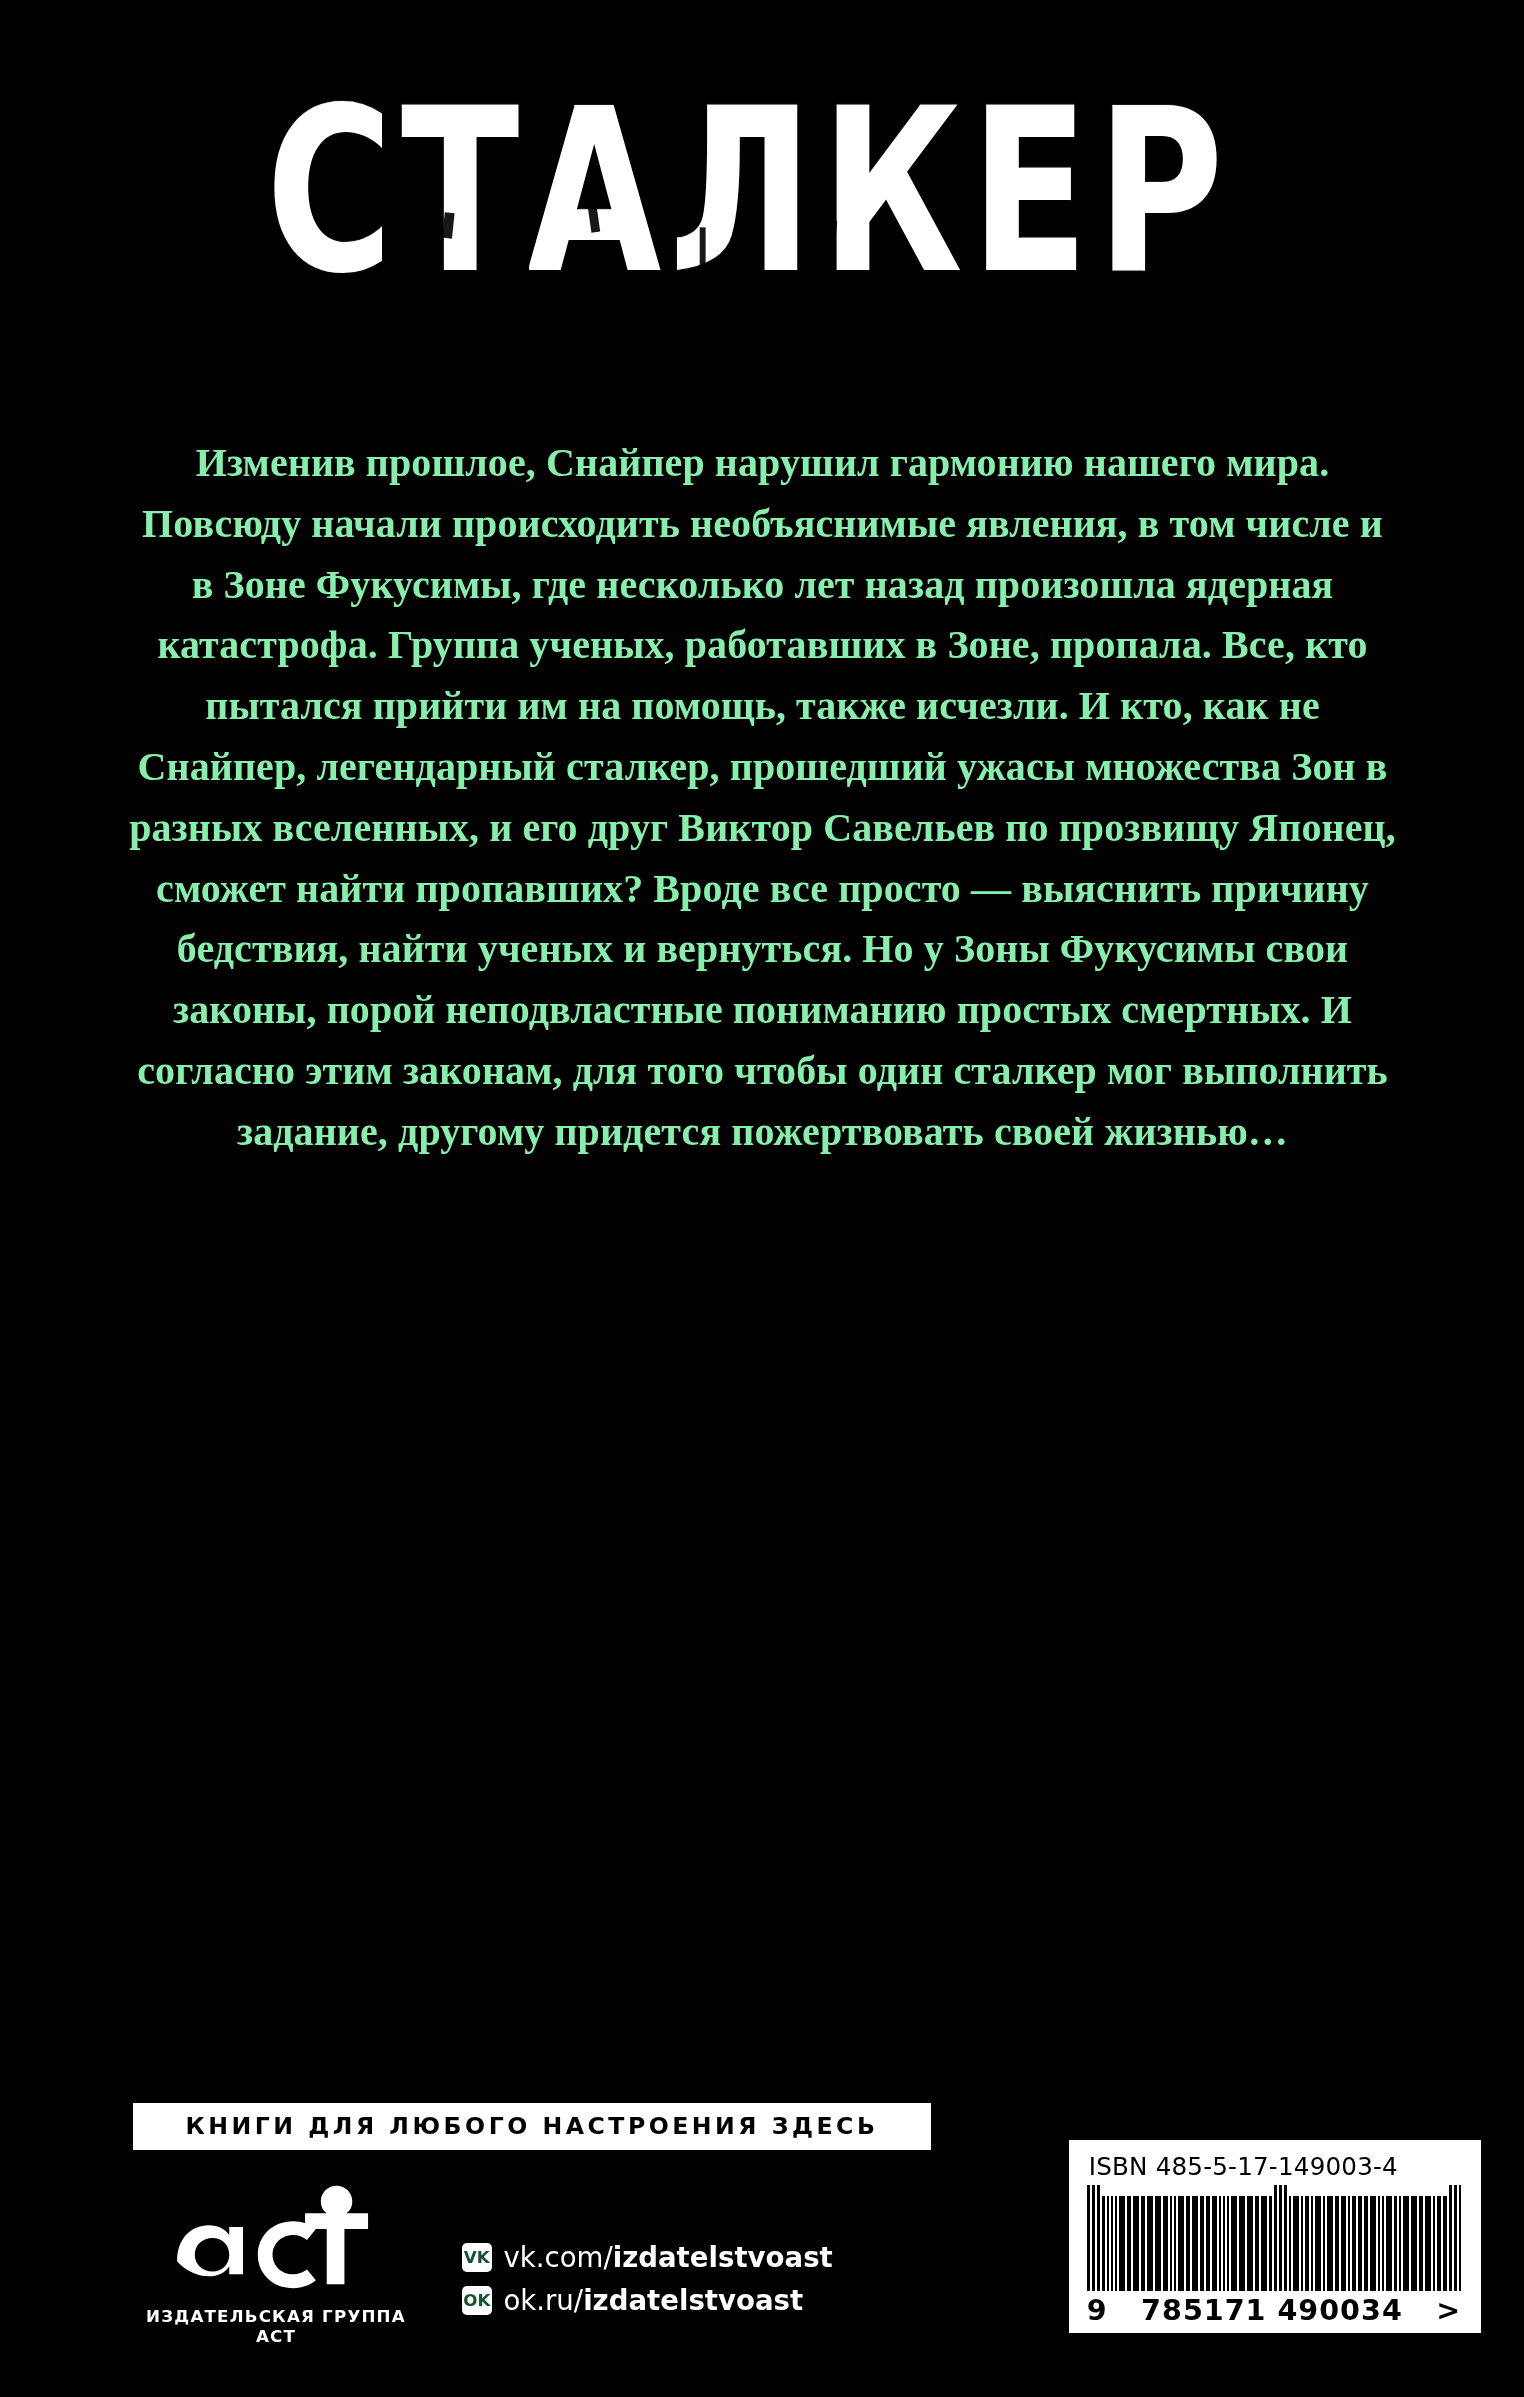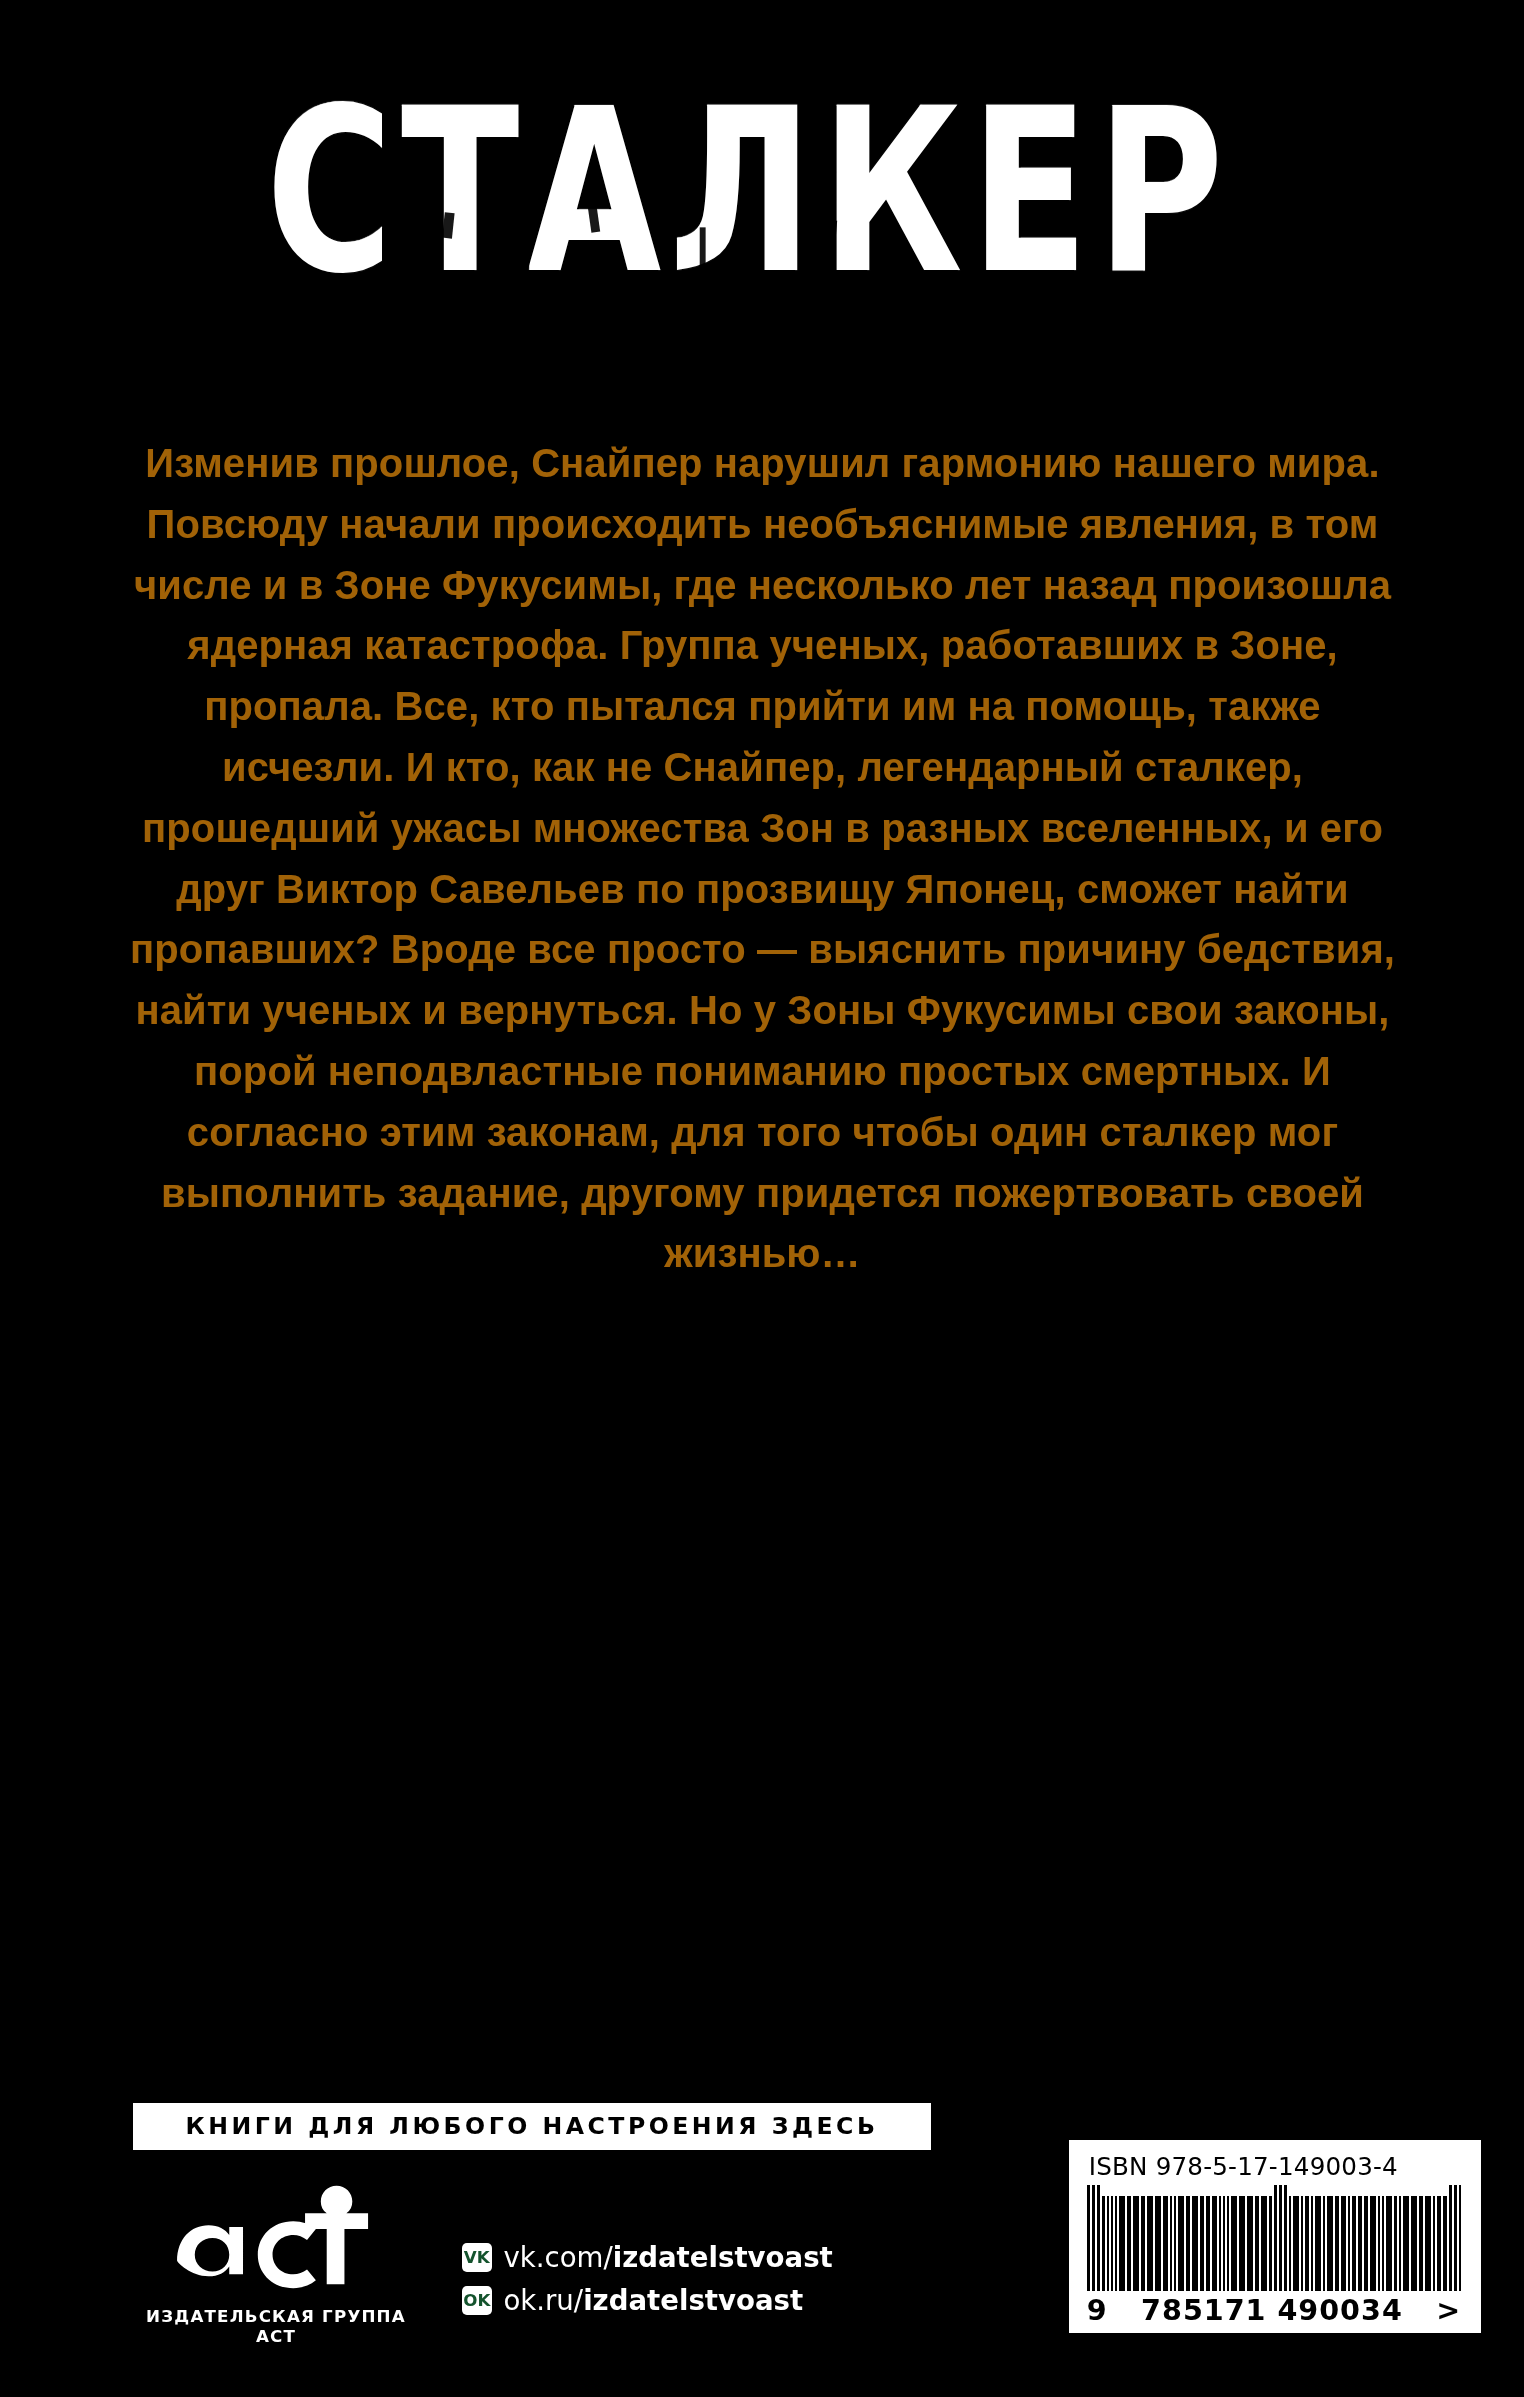--- a/index.html
+++ b/index.html
@@ -59,25 +59,25 @@
     opacity: 0.9;
   }
 
   
   .blurb {
     position: absolute;
     top: 433px;
     left: 128px;
     width: 1269px;
     text-align: center;
-    font-family: Liberation Sans, sans-serif;
+    font-family: Liberation Serif, serif;
     font-weight: 700;
     font-size: 40px;
     line-height: 1.52;
-    color: #a16207;
+    color: #86efac;
     letter-spacing: 0.1px;
   }
 
   
   .footer {
     position: absolute;
     left: 0;
     bottom: 0;
     width: 100%;
     height: 305px;
@@ -265,21 +265,21 @@
       </div>
       <div class="social-row">
         <span class="social-badge">OK</span>
         <span class="social-text">
           <span>ok.ru/</span><span class="b">izdatelstvoast</span>
         </span>
       </div>
     </div>
 
     <div class="isbn-box">
-      <div class="isbn-text">ISBN 978-5-17-149003-4</div>
+      <div class="isbn-text">ISBN 485-5-17-149003-4</div>
       <div class="barcode" id="barcode">
           <div class="bar" style="width: 3px; height: 106px;"></div>
           <div class="bar" style="width: 3px; height: 106px;"></div>
           <div class="bar" style="width: 3px; height: 106px;"></div>
           <div class="bar" style="width: 3.9px; height: 95px;"></div>
           <div class="bar" style="width: 2px; height: 95px;"></div>
           <div class="bar" style="width: 2px; height: 95px;"></div>
           <div class="bar" style="width: 2px; height: 95px;"></div>
           <div class="bar" style="width: 5.9px; height: 95px;"></div>
           <div class="bar" style="width: 3.9px; height: 95px;"></div>

